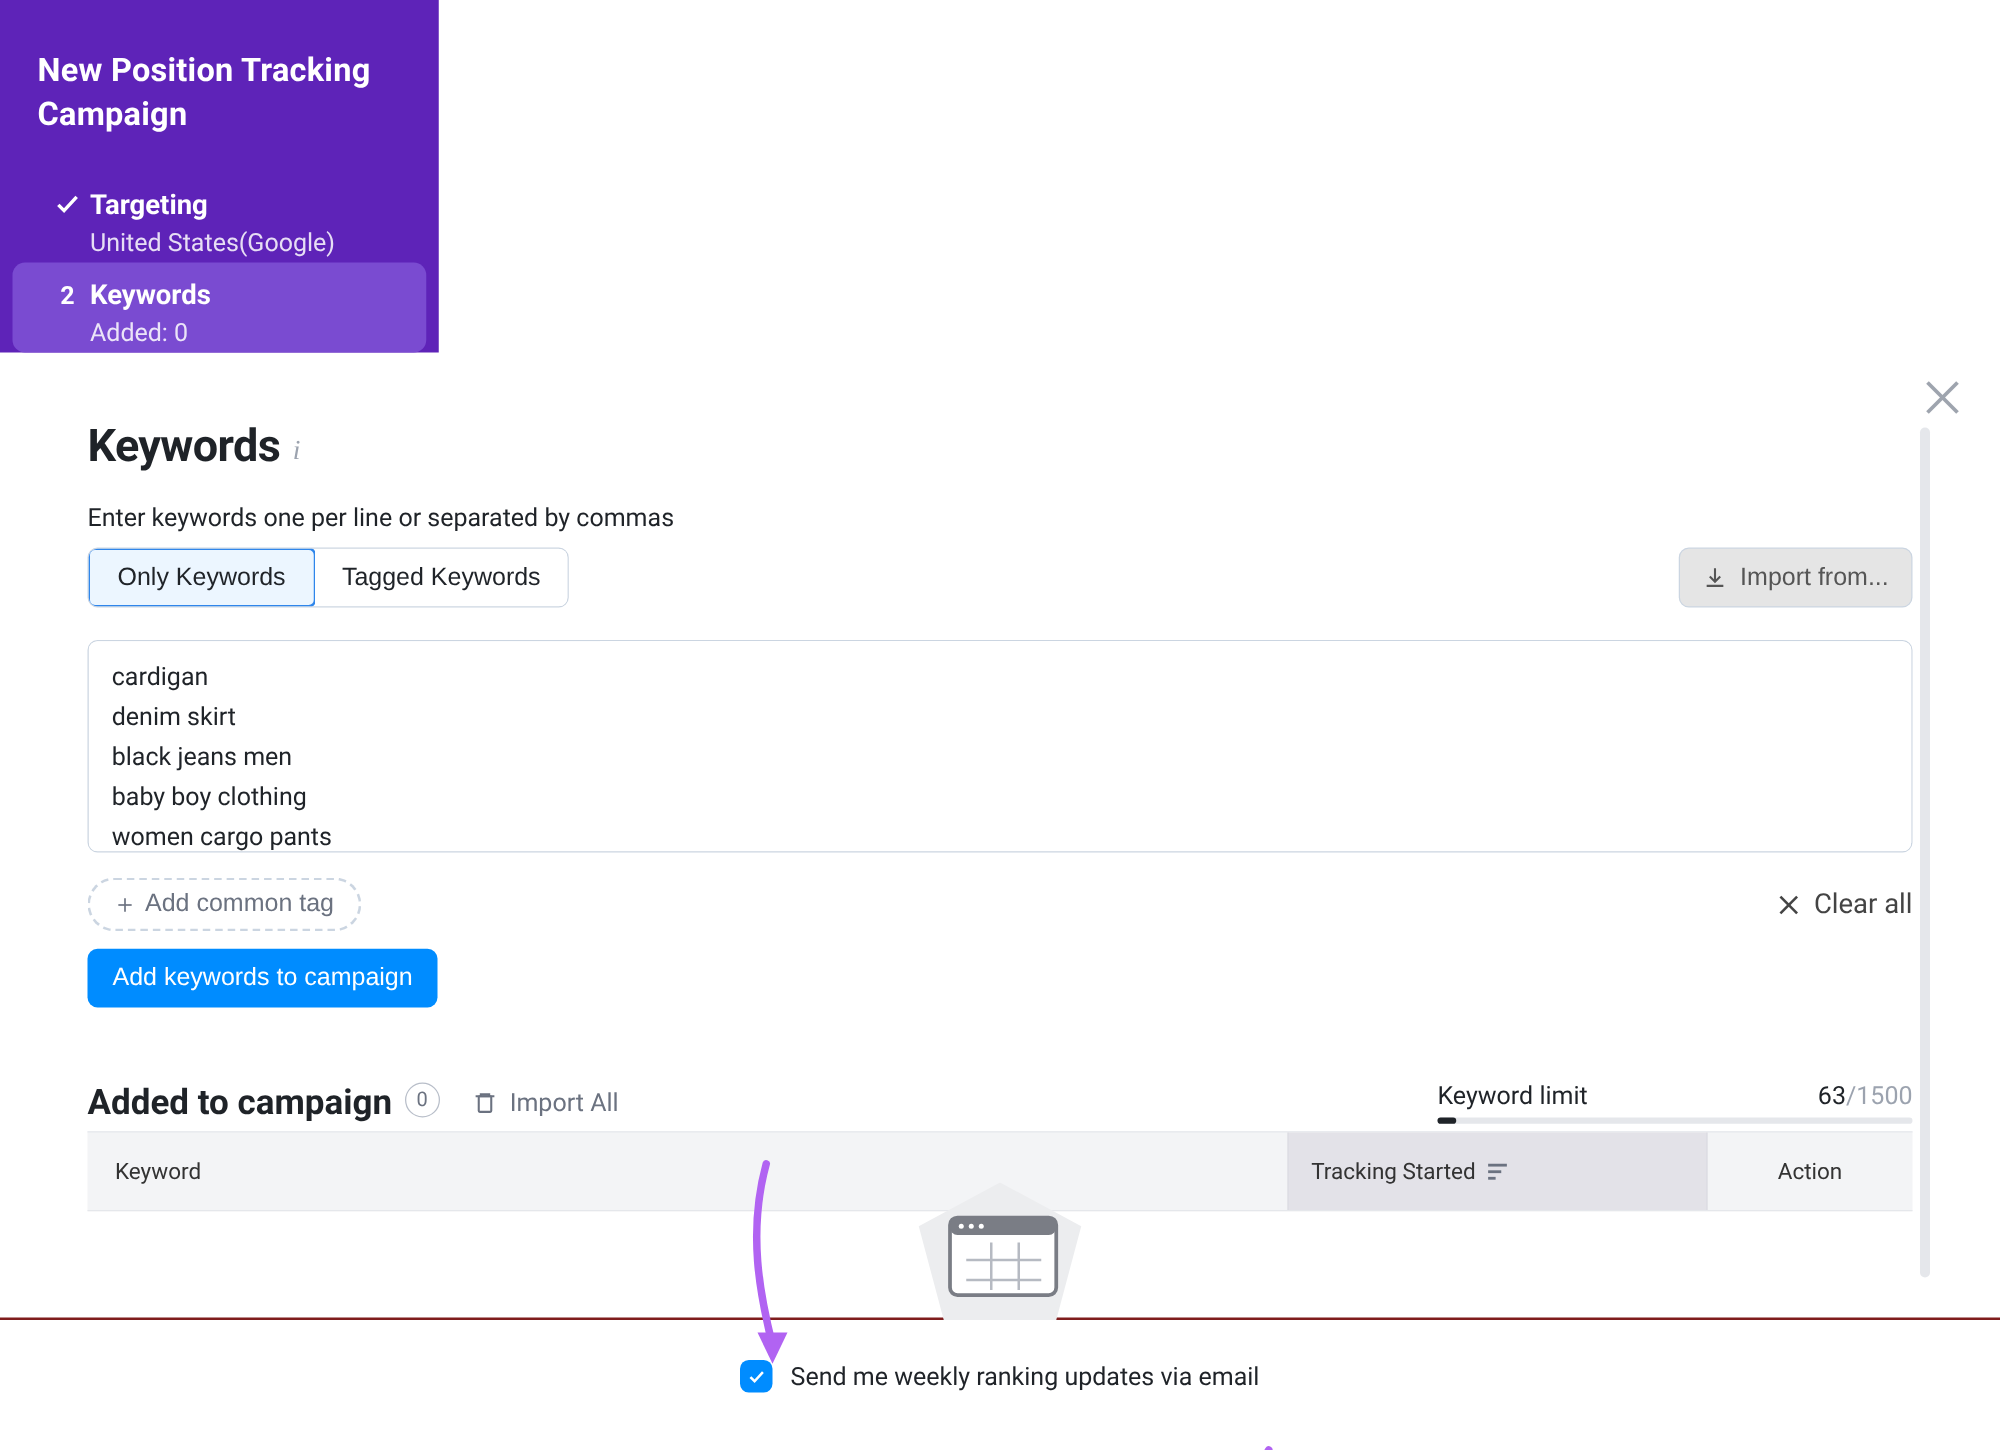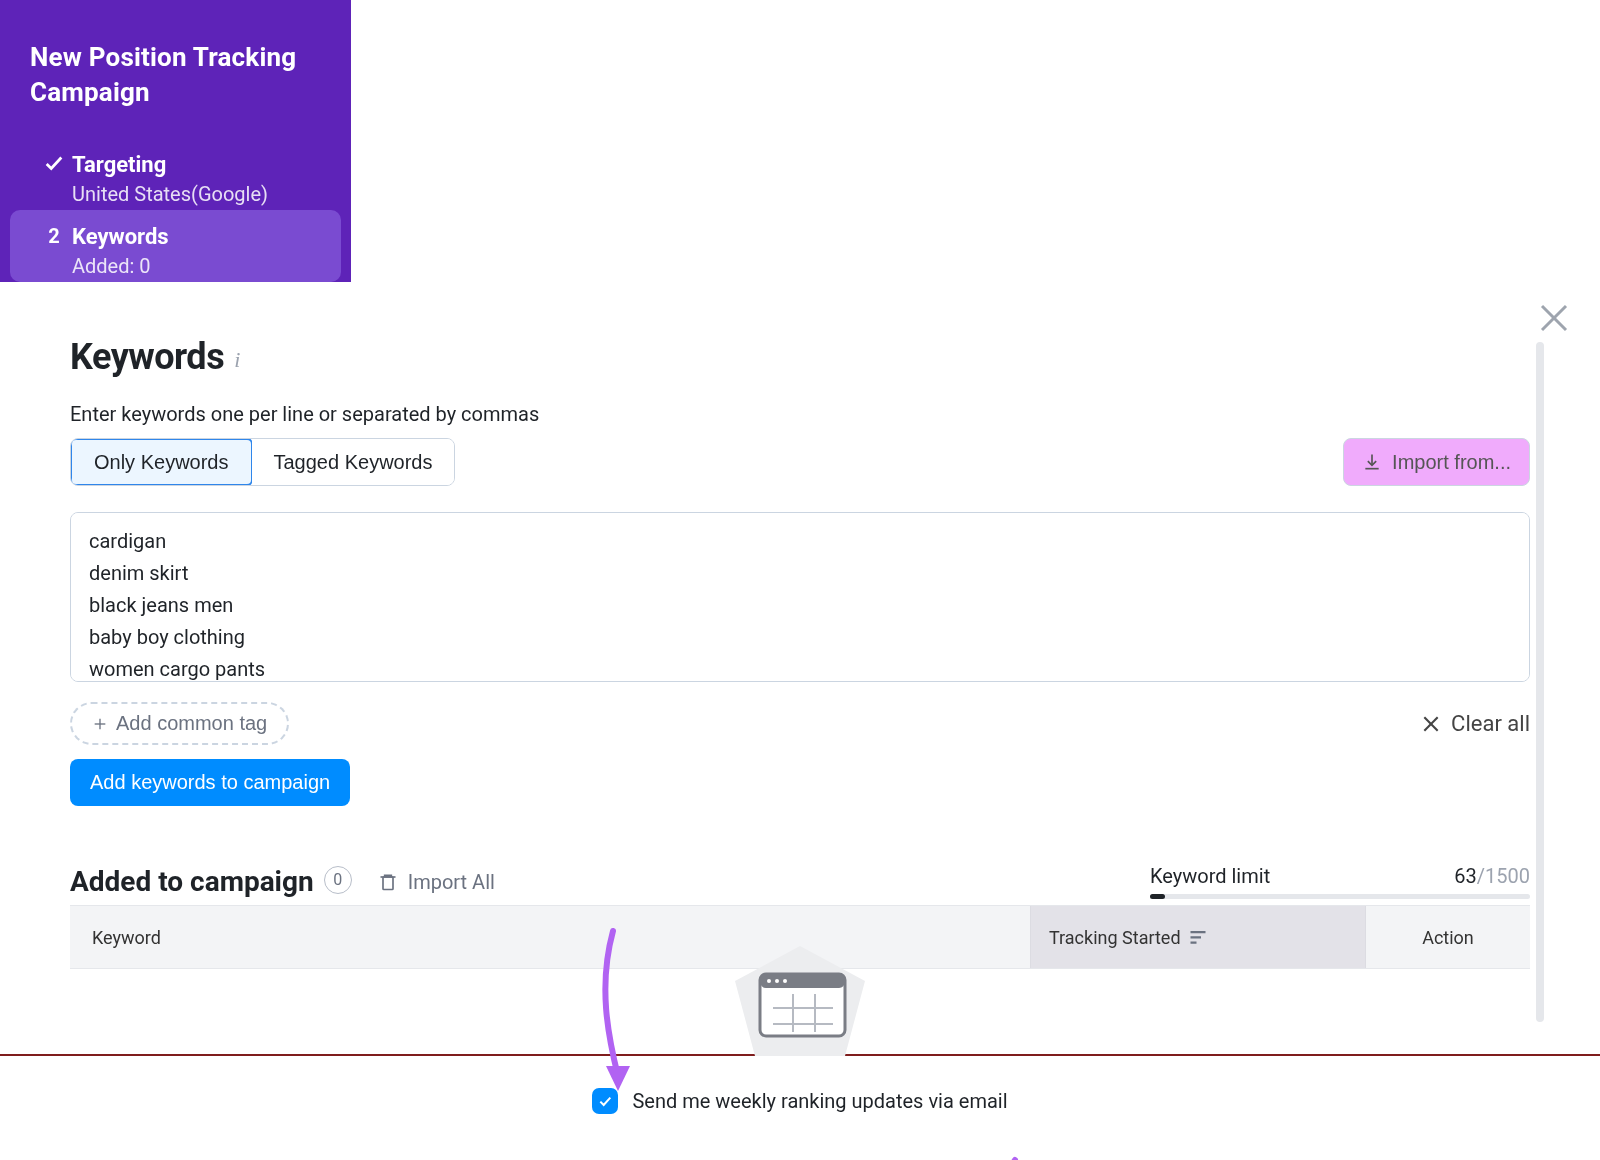--- a/index.html
+++ b/index.html
@@ -21,21 +21,21 @@
   .close-x svg { width: 36px; height: 36px; stroke: #9EA4AE; stroke-width: 2; fill: none; }
   .content { padding: 54px 70px 0 70px; flex:1; overflow:hidden; }
   .page-title { display: flex; align-items: center; gap: 10px; }
   .page-title h1 { font-size: 36px; font-weight: 700; color: #1F2328; letter-spacing: -.5px; }
   .info-i { font-family: Georgia, serif; font-style: italic; color: #9CA3AF; font-size: 22px; position: relative; top: 3px; }
   .hint { font-size: 20px; color: #1F2328; margin-top: 24px; }
   .row-toggle { display: flex; align-items: center; justify-content: space-between; margin-top: 12px; }
   .seg { display: flex; border: 1px solid #CBD5E1; border-radius: 8px; overflow: hidden; height: 48px; }
   .seg button { background: #fff; border: none; padding: 0 22px; font-size: 20px; color: #1F2328; cursor: pointer; }
   .seg button.sel { background: #ECF6FF; border: 2px solid #2F86EB; border-radius: 6px; margin: -1px; color: #1F2328; font-weight: 500; }
-  .import-btn { display: flex; align-items: center; gap: 10px; border: 1px solid #CBD5E1; border-radius: 8px; background: #f0abfc; height: 48px; padding: 0 18px; font-size: 20px; color: #555; cursor: pointer; }
+  .import-btn { display: flex; align-items: center; gap: 10px; border: 1px solid #CBD5E1; border-radius: 8px; background: #e5e5e5; height: 48px; padding: 0 18px; font-size: 20px; color: #555; cursor: pointer; }
   .import-btn svg { width: 20px; height: 20px; fill: none; stroke: #555; stroke-width: 2; }
   .kw-textarea { width: 100%; border: 1px solid #CBD5E1; border-radius: 8px; margin-top: 26px; padding: 12px 18px; font-size: 20px; line-height: 1.6; color: #1F2328; font-family: inherit; resize: none; height: 170px; }
   .under-row { display: flex; align-items: center; justify-content: space-between; margin-top: 16px; }
   .tag-btn { display: flex; align-items: center; gap: 8px; border: 2px dashed #CBD5E1; border-radius: 24px; padding: 8px 20px; font-size: 20px; color: #6B7280; background: #fff; cursor: pointer; }
   .tag-btn svg { width: 16px; height: 16px; stroke: #6B7280; stroke-width: 2; fill: none; }
   .clear-all { display: flex; align-items: center; gap: 10px; font-size: 22px; color: #444; cursor: pointer; }
   .clear-all svg { width: 20px; height: 20px; stroke: #444; stroke-width: 2.5; fill: none; }
   .blue-btn { margin-top: 14px; background: #008CFF; color: #fff; border: none; border-radius: 8px; padding: 12px 20px; font-size: 20px; cursor: pointer; }
   .added-section { margin-top: 58px; }
   .added-head { display: flex; align-items: center; }

